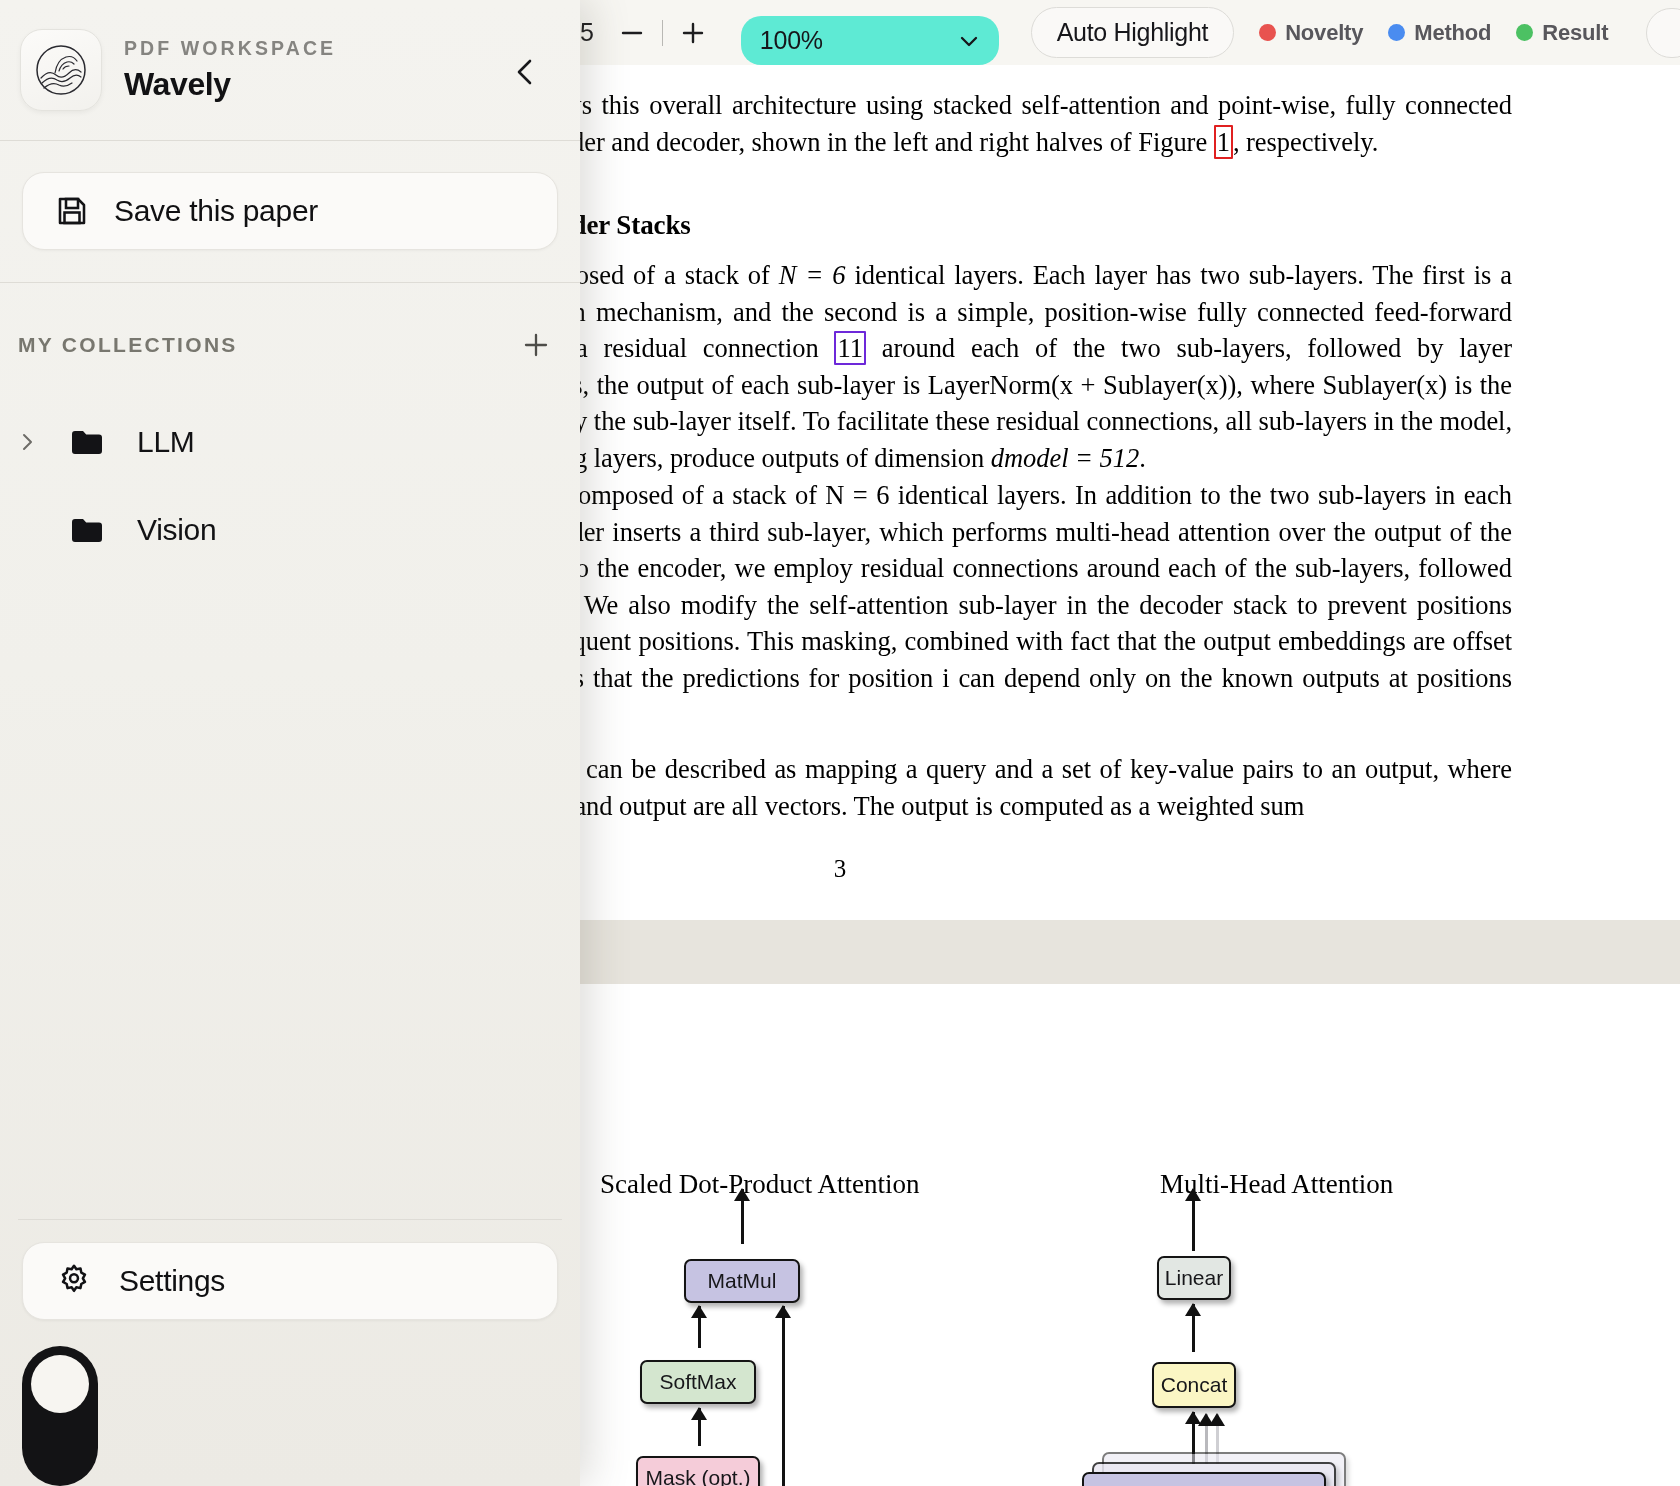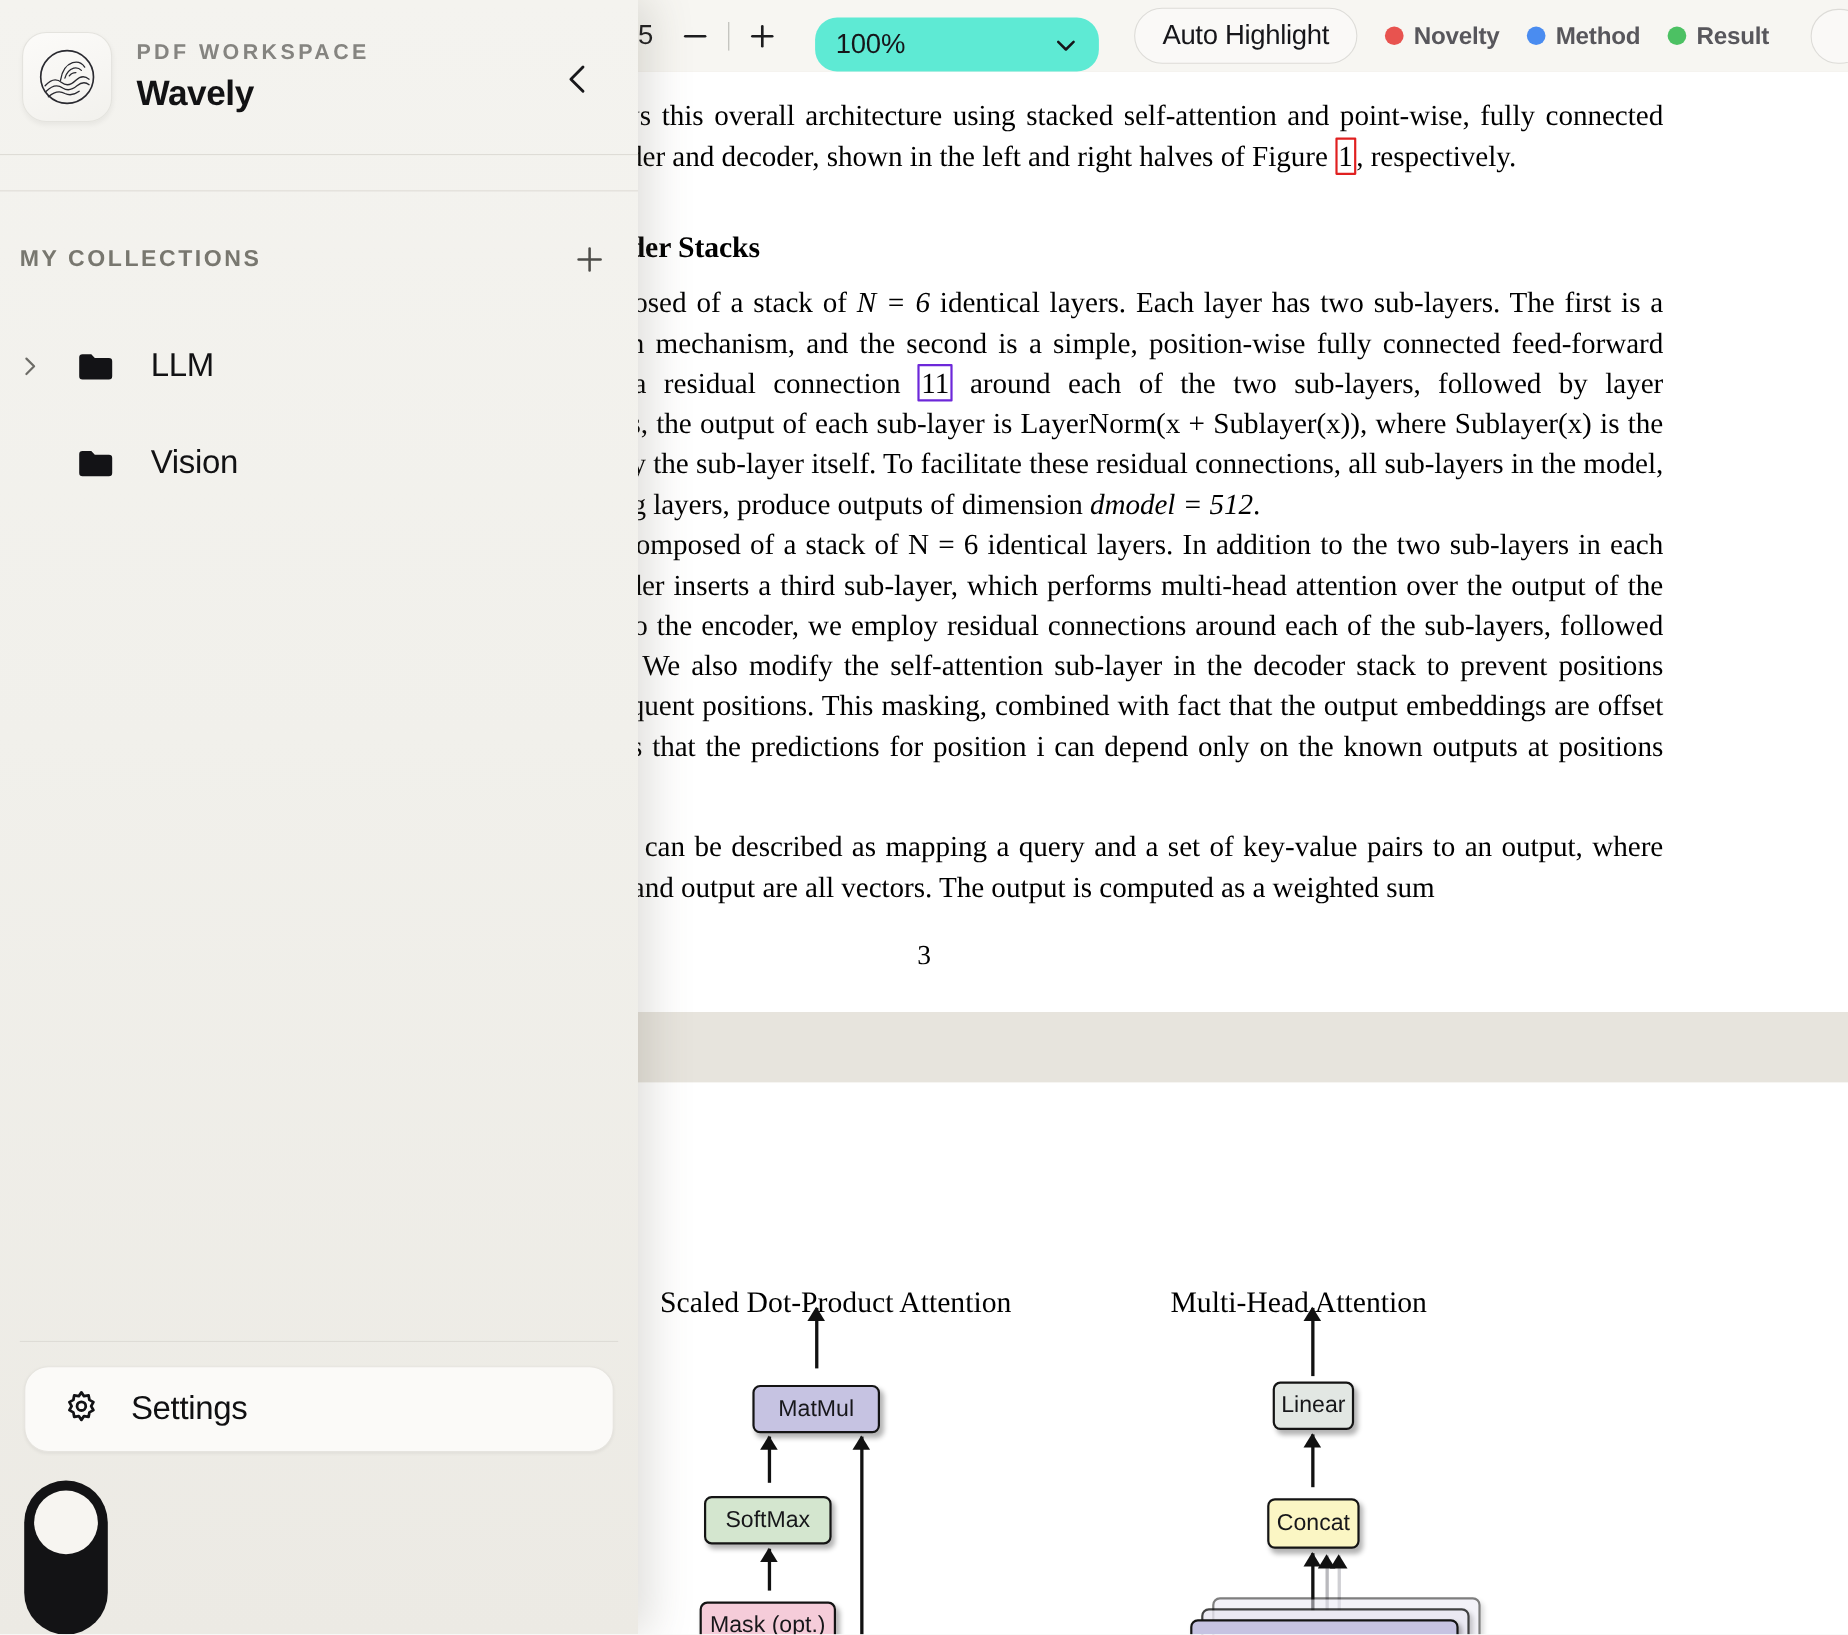--- a/index.html
+++ b/index.html
@@ -453,21 +453,21 @@
         </div>
 
         <div class="pageno" style="top: 790px;">3</div>
       </div>
 
       <div class="page-gap"></div>
 
       <div class="pdf-page page-2">
 
         <div class="figtitle" style="left: 600px; top: 185px;">Scaled Dot-Product Attention</div>
-        <div class="figtitle" style="left: 1064px; top: 185px;">Multi-Head Attention</div>
+        <div class="figtitle" style="left: 1160px; top: 185px;">Multi-Head Attention</div>
 
         <div class="arrow" style="left: 741px; top: 205px; height: 55px;"></div>
         <div class="fignode" style="left: 684px; top: 275px; width: 116px; height: 44px; background:#c6c3e2;">
           <span>MatMul</span>
         </div>
         <div class="arrow" style="left: 698px; top: 322px; height: 42px;"></div>
         <div class="arrow" style="left: 782px; top: 322px; height: 200px;"></div>
         <div class="fignode" style="left: 640px; top: 376px; width: 116px; height: 44px; background:#d4e6cf;">
           <span>SoftMax</span>
         </div>
@@ -564,20 +564,28 @@
       </div>
       <button class="sb-collapse">
         <svg width="34" height="34" viewBox="0 0 34 34">
           <polyline points="21,6 10,17 21,28" fill="none" stroke="#18181b" stroke-width="2.6" stroke-linecap="round" stroke-linejoin="round"></polyline>
         </svg>
       </button>
     </div>
 
     <div class="sb-divider"></div>
 
+    <div class="save-btn">
+      <svg width="36" height="36" viewBox="0 0 24 24">
+        <path d="M4 4h12l4 4v12H4z" fill="none" stroke="#131316" stroke-width="1.7" stroke-linejoin="round"></path>
+        <rect x="8" y="4" width="8" height="6" fill="none" stroke="#131316" stroke-width="1.7"></rect>
+        <rect x="7" y="13" width="10" height="7" fill="none" stroke="#131316" stroke-width="1.7"></rect>
+      </svg>
+      <span class="lbl">Save this paper</span>
+    </div>
 
     <div class="sb-divider-2"></div>
 
     <div class="coll-head">
       <span class="t">MY COLLECTIONS</span>
       <button class="coll-add">
         <svg width="32" height="32" viewBox="0 0 32 32">
           <line x1="16" y1="6" x2="16" y2="26" stroke="#4e4d49" stroke-width="2.3" stroke-linecap="round"></line>
           <line x1="6" y1="16" x2="26" y2="16" stroke="#4e4d49" stroke-width="2.3" stroke-linecap="round"></line>
         </svg>

